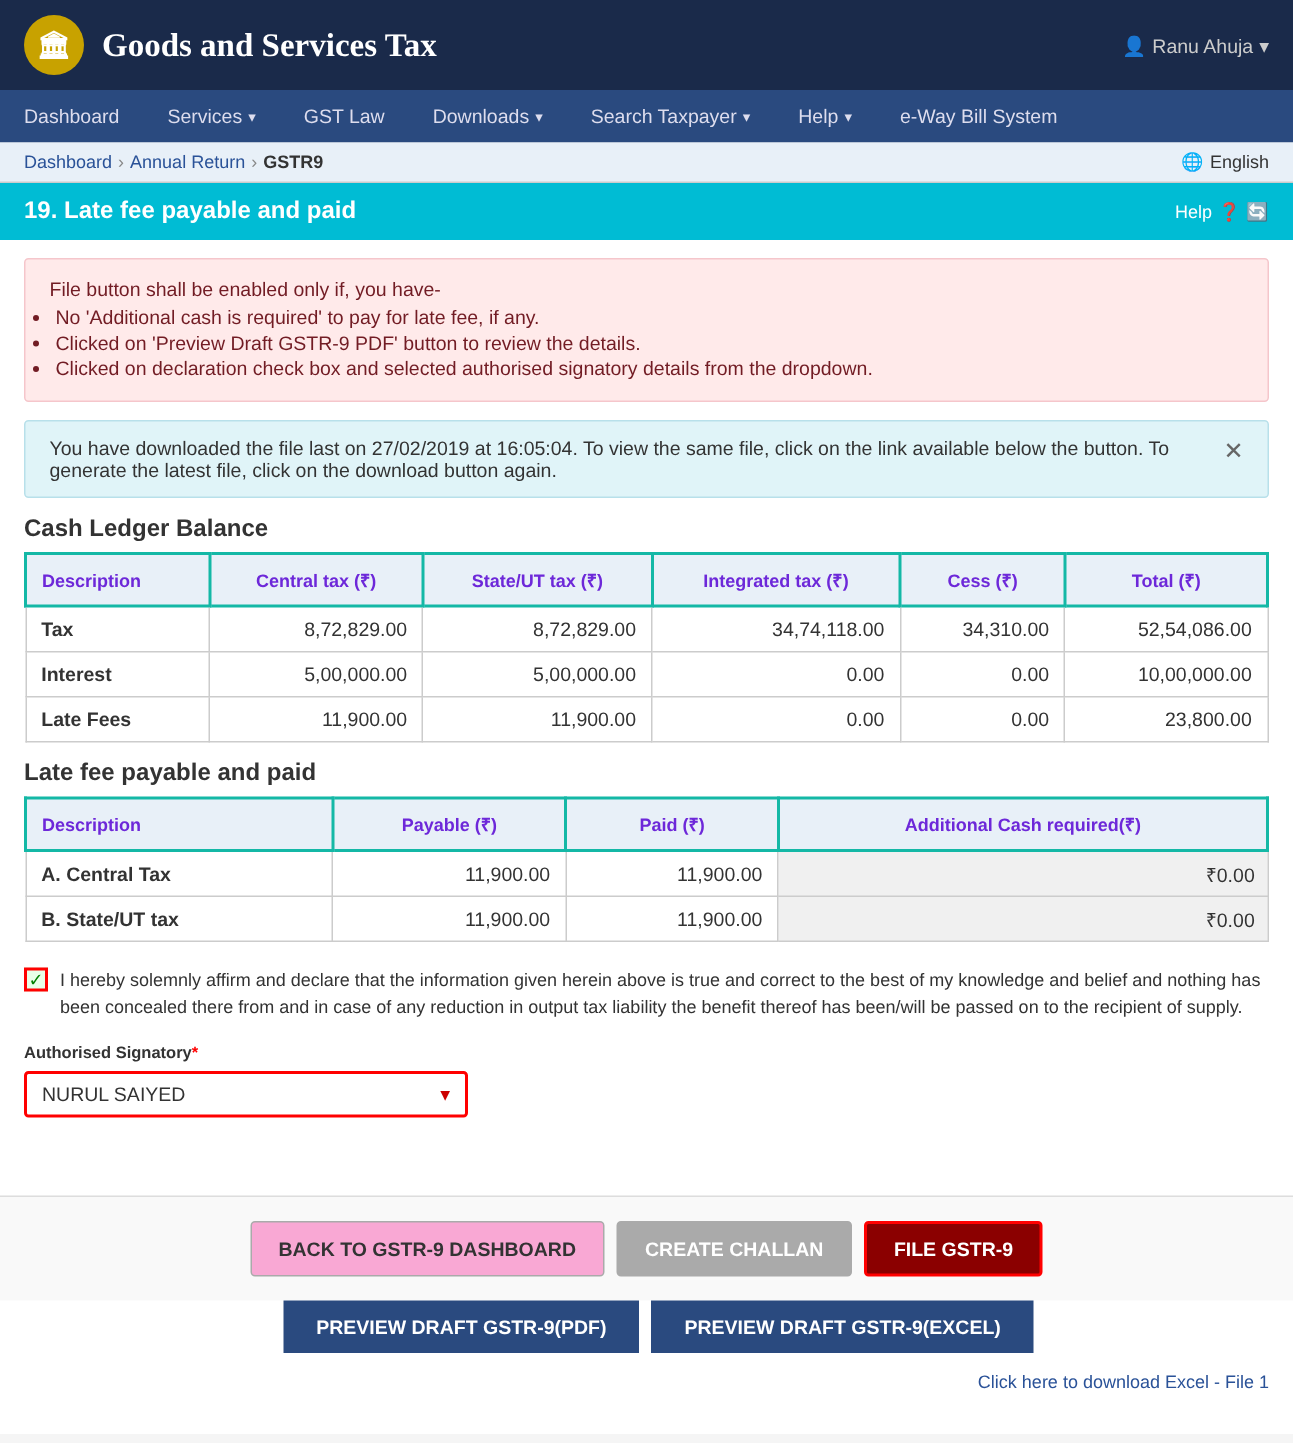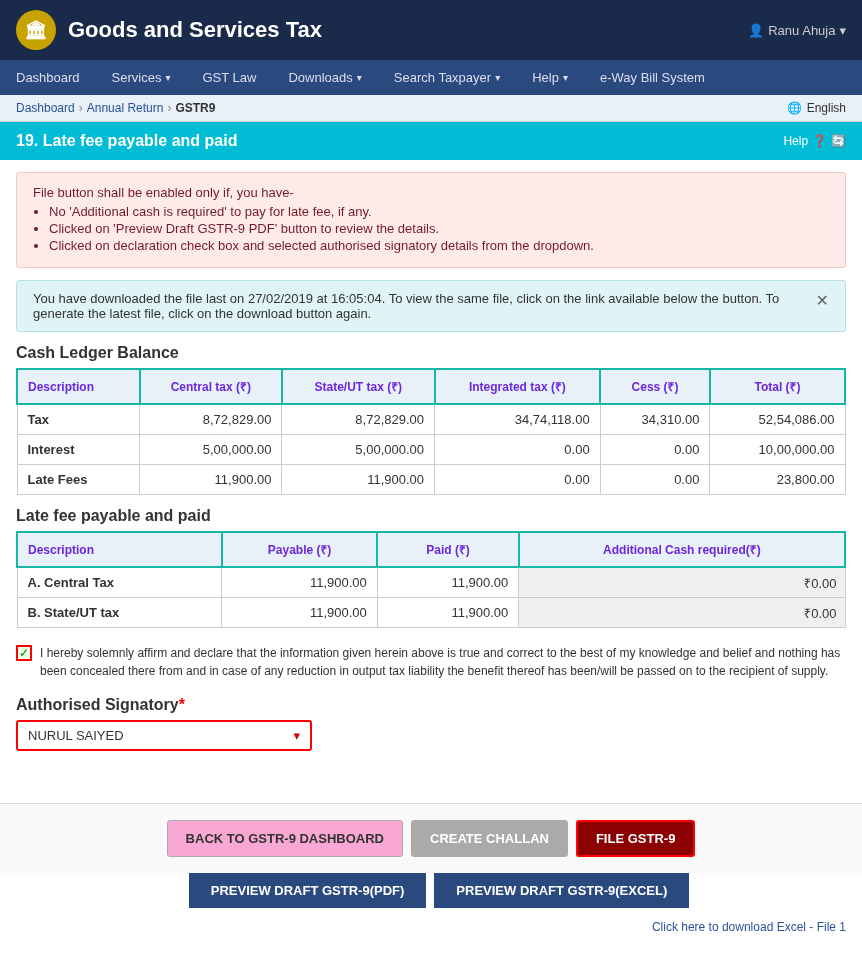--- a/index.html
+++ b/index.html
@@ -2,21 +2,21 @@
 <html><head>
   <meta charset="utf-8">
   <style>
     * { box-sizing: border-box; margin: 0; padding: 0; }
     body { font-family: Arial, sans-serif; font-size: 13px; background: #f5f5f5; color: #333; }
 
     
     .top-header { background: #1a2a4a; color: white; display: flex; align-items: center; justify-content: space-between; padding: 8px 16px; min-height: 60px; }
     .top-header-left { display: flex; align-items: center; gap: 12px; }
     .header-logo { width: 40px; height: 40px; background: #c8a200; border-radius: 50%; display: flex; align-items: center; justify-content: center; font-size: 18px; font-weight: bold; color: white; flex-shrink: 0; }
-    .header-title { font-size: 22px; font-weight: bold; color: white; }
+    .header-title { font-size: 22px; font-weight: bold; color: white; font-family: Liberation Serif, serif; }
     .header-user { font-size: 13px; color: #ccc; display: flex; align-items: center; gap: 4px; }
 
     
     .nav-bar { background: #2a4a7f; display: flex; align-items: center; gap: 0; }
     .nav-item { color: #dde; padding: 10px 16px; cursor: pointer; font-size: 13px; display: flex; align-items: center; gap: 4px; text-decoration: none; white-space: nowrap; }
     .nav-item .arrow { font-size: 10px; }
 
     
     .breadcrumb-bar { background: #e8f0f8; padding: 6px 16px; display: flex; justify-content: space-between; align-items: center; border-bottom: 1px solid #ccc; }
     .breadcrumb { font-size: 12px; color: #555; display: flex; gap: 4px; align-items: center; }
@@ -28,21 +28,21 @@
     
     .main-content { padding: 0 0 20px 0; background: white; }
 
     
     .section-header { background: #00bcd4; padding: 10px 16px; display: flex; justify-content: space-between; align-items: center; }
     .section-title { font-size: 16px; font-weight: bold; color: white; }
     .help-btn { color: white; font-size: 12px; display: flex; align-items: center; gap: 4px; cursor: pointer; }
 
     
     .info-box-red { background: #ffeaea; border: 1px solid #f5c6cb; margin: 12px 16px; padding: 12px 16px; border-radius: 3px; font-size: 13px; color: #721c24; }
-    .info-box-red ul { margin-left: 16px; margin-top: 4px; }
+    .info-box-red ul { margin-left: 4px; margin-top: 4px; }
     .info-box-red li { margin-bottom: 2px; }
 
     .info-box-blue { background: #e0f4f8; border: 1px solid #b8e0ea; margin: 12px 16px; padding: 10px 16px; border-radius: 3px; font-size: 13px; color: #333; display: flex; justify-content: space-between; align-items: flex-start; }
     .info-box-close { cursor: pointer; color: #666; font-size: 16px; margin-left: 8px; }
 
     
     .table-section { margin: 12px 16px; }
     .table-section-title { font-size: 16px; font-weight: bold; margin-bottom: 6px; color: #333; }
 
     table { width: 100%; border-collapse: collapse; margin-bottom: 6px; }
@@ -54,21 +54,21 @@
 
     
     .cash-input { background: #f0f0f0; text-align: right; padding: 4px 8px; color: #333; }
 
     
     .declaration-section { margin: 16px 16px; }
     .declaration-text { font-size: 12px; color: #333; line-height: 1.5; display: flex; align-items: flex-start; gap: 8px; }
     .declaration-checkbox { width: 16px; height: 16px; border: 2px solid red; background: #e8ffe8; flex-shrink: 0; margin-top: 1px; display: flex; align-items: center; justify-content: center; }
 
     .signatory-section { margin: 12px 16px; }
-    .signatory-label { font-size: 16px; font-weight: bold; margin-bottom: 6px; }
+    .signatory-label { font-size: 11px; font-weight: bold; margin-bottom: 6px; }
     .signatory-required { color: red; }
     .signatory-dropdown { border: 2px solid red; border-radius: 3px; padding: 6px 10px; width: 296px; background: white; display: flex; justify-content: space-between; align-items: center; cursor: pointer; font-size: 13px; }
     .signatory-dropdown .arrow { color: #c00; }
 
     
     .action-bar { background: #f9f9f9; border-top: 1px solid #ddd; padding: 16px; display: flex; justify-content: center; gap: 8px; flex-wrap: wrap; }
     .btn { padding: 9px 18px; font-size: 13px; font-weight: bold; cursor: pointer; border: 1px solid #ccc; border-radius: 3px; text-transform: uppercase; }
     .btn-default { background: #f9a8d4; color: #333; border-color: #aaa; }
     .btn-gray { background: #aaa; color: white; border-color: #aaa; }
     .btn-red { background: #8b0000; color: white; border-color: #8b0000; border: 2px solid red; }

